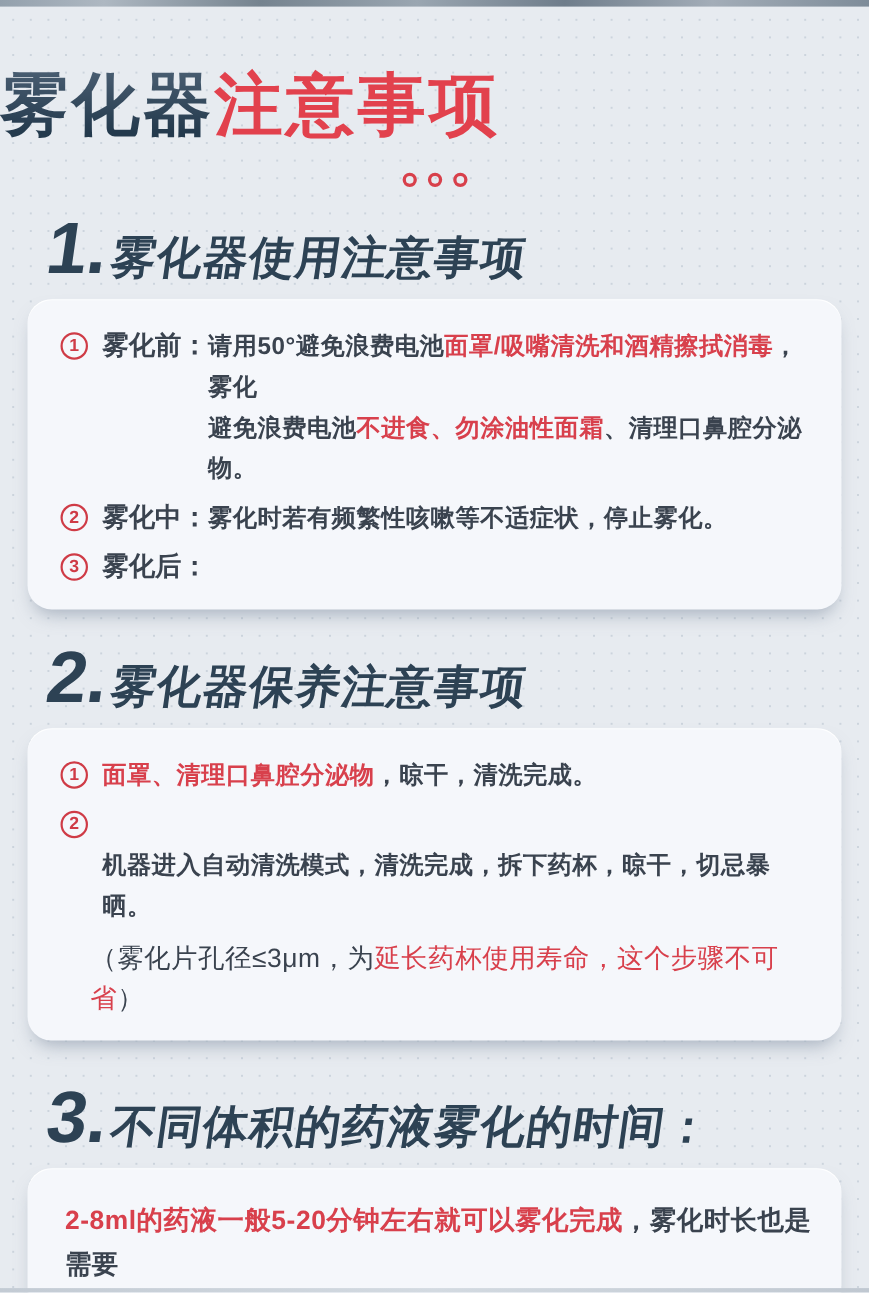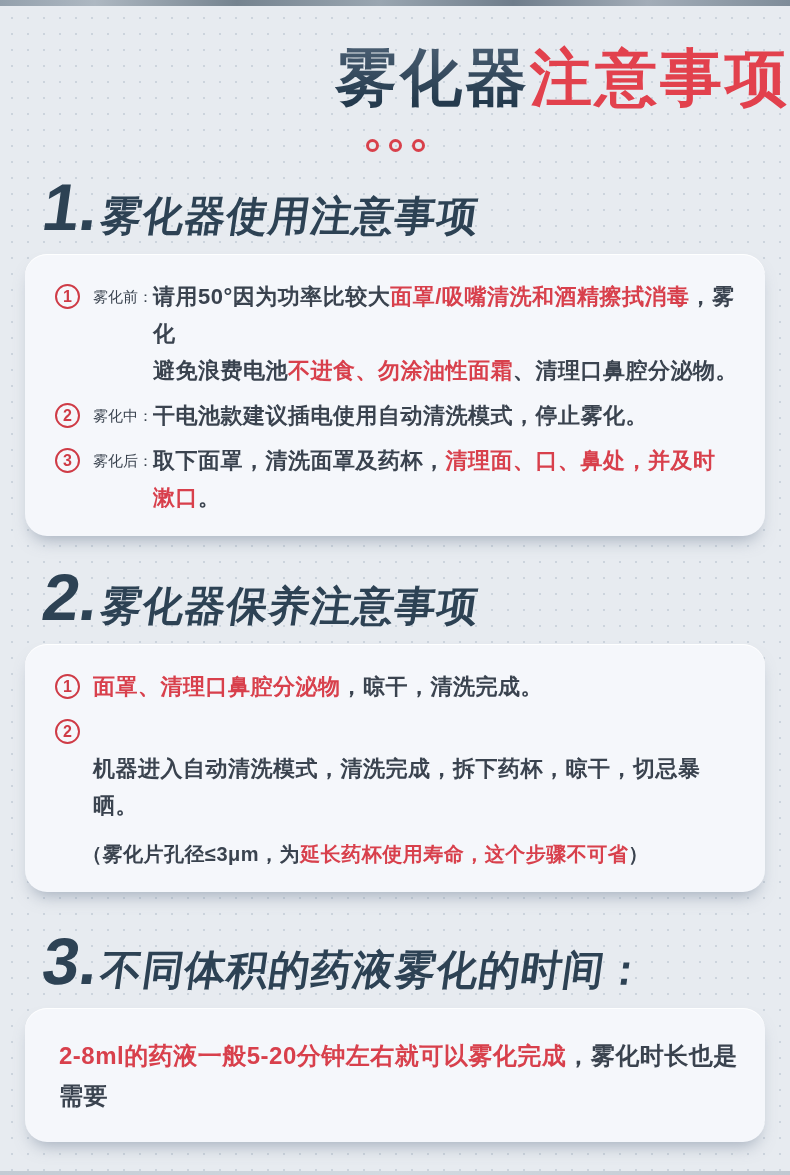--- a/index.html
+++ b/index.html
@@ -22,21 +22,21 @@
   }
   .top-bar{
     height:6px;width:100%;
     background:linear-gradient(90deg,#93a0ac 0%,#aeb8c2 12%,#75838f 30%,#9aa6b1 48%,#6f7d8b 65%,#a3adb8 82%,#7e8c99 100%);
   }
   .bottom-bar{
     position:absolute;left:0;bottom:0;width:100%;height:4px;
     background:linear-gradient(90deg,#c3cbd4,#d3dae1 50%,#c0c8d1);
   }
   .title{
-    margin-top:36px;text-align:right;
+    margin-top:54px;text-align:left;
     font-size:62px;font-weight:800;letter-spacing:3px;line-height:1.15;
     white-space:nowrap;
   }
   .t-dark{
     color:#2e4356;
     background:linear-gradient(180deg,#4b5f73 0%,#243a4d 85%);
     -webkit-background-clip:text;background-clip:text;
     -webkit-text-fill-color:transparent;
   }
   .t-red{color:var(--title-red);}
@@ -66,30 +66,30 @@
   }
   .item{display:flex;align-items:flex-start;margin-top:8px;}
   .item:first-child{margin-top:0;}
   .circ{
     flex:none;width:25px;height:25px;margin-top:6px;margin-right:13px;
     border:2px solid #cf3b46;border-radius:50%;
     color:#cf3b46;font-size:16px;font-weight:700;line-height:21px;text-align:center;
   }
   .item-label{
     flex:none;white-space:nowrap;
-    font-size:15px;font-weight:400;color:var(--body);line-height:37px;
+    font-size:24px;font-weight:700;color:var(--body);line-height:37px;
   }
   .item-content{
     flex:1;font-size:22px;font-weight:600;color:var(--body);line-height:37px;
     letter-spacing:0.5px;
   }
   .seg-red{color:var(--red);}
   .seg-dark{color:var(--body);}
   .notes{margin-top:12px;padding-left:27px;}
-  .note{font-size:20px;font-weight:700;line-height:36px;color:var(--body);letter-spacing:0.5px;}
+  .note{font-size:24px;font-weight:400;line-height:36px;color:var(--body);letter-spacing:0.5px;}
   .para{
     font-size:24px;font-weight:600;color:var(--body);line-height:40px;
     padding:4px 0 6px 4px;letter-spacing:0.5px;
   }
 </style>
 </head>
 <body>
 
 <div class="top-bar"></div>
 
@@ -100,31 +100,30 @@
   <span class="dot"></span>
   <span class="dot"></span>
 </div>
 
 <div id="sections">
     <div class="sec-head mt-sec1"><span class="sec-num">1.</span><span class="sec-title">雾化器使用注意事项</span></div>
     <div class="card">
       <div class="item">
         <span class="circ">1</span>
         <span class="item-label">雾化前：</span>
-        <span class="item-content"><span class="seg-dark">请用50°因为功率比较大</span><span class="seg-red">面罩/吸嘴清洗和酒精擦拭消毒</span><span class="seg-dark">，雾化</span><br><span class="seg-dark">避免浪费电池</span><span class="seg-red">不进食、勿涂油性面霜</span><span class="seg-dark">、清理口鼻腔分泌物。</span></span>
+        <span class="item-content"><span class="seg-dark">请用50°避免浪费电池</span><span class="seg-red">面罩/吸嘴清洗和酒精擦拭消毒</span><span class="seg-dark">，雾化</span><br><span class="seg-dark">避免浪费电池</span><span class="seg-red">不进食、勿涂油性面霜</span><span class="seg-dark">、清理口鼻腔分泌物。</span></span>
       </div>
       <div class="item">
         <span class="circ">2</span>
         <span class="item-label">雾化中：</span>
-        <span class="item-content"><span class="seg-dark">干电池款建议插电使用自动清洗模式，停止雾化。</span></span>
+        <span class="item-content"><span class="seg-dark">雾化时若有频繁性咳嗽等不适症状，停止雾化。</span></span>
       </div>
       <div class="item">
         <span class="circ">3</span>
         <span class="item-label">雾化后：</span>
-        <span class="item-content"><span class="seg-dark">取下面罩，清洗面罩及药杯，</span><span class="seg-red">清理面、口、鼻处，并及时</span><br><span class="seg-red">漱口</span><span class="seg-dark">。</span></span>
       </div>
     </div>
     <div class="sec-head mt-sec2"><span class="sec-num">2.</span><span class="sec-title">雾化器保养注意事项</span></div>
     <div class="card">
       <div class="item">
         <span class="circ">1</span>
         <span class="item-content"><span class="seg-red">面罩、清理口鼻腔分泌物</span><span class="seg-dark">，晾干，清洗完成。</span></span>
       </div>
       <div class="item">
         <span class="circ">2</span>

